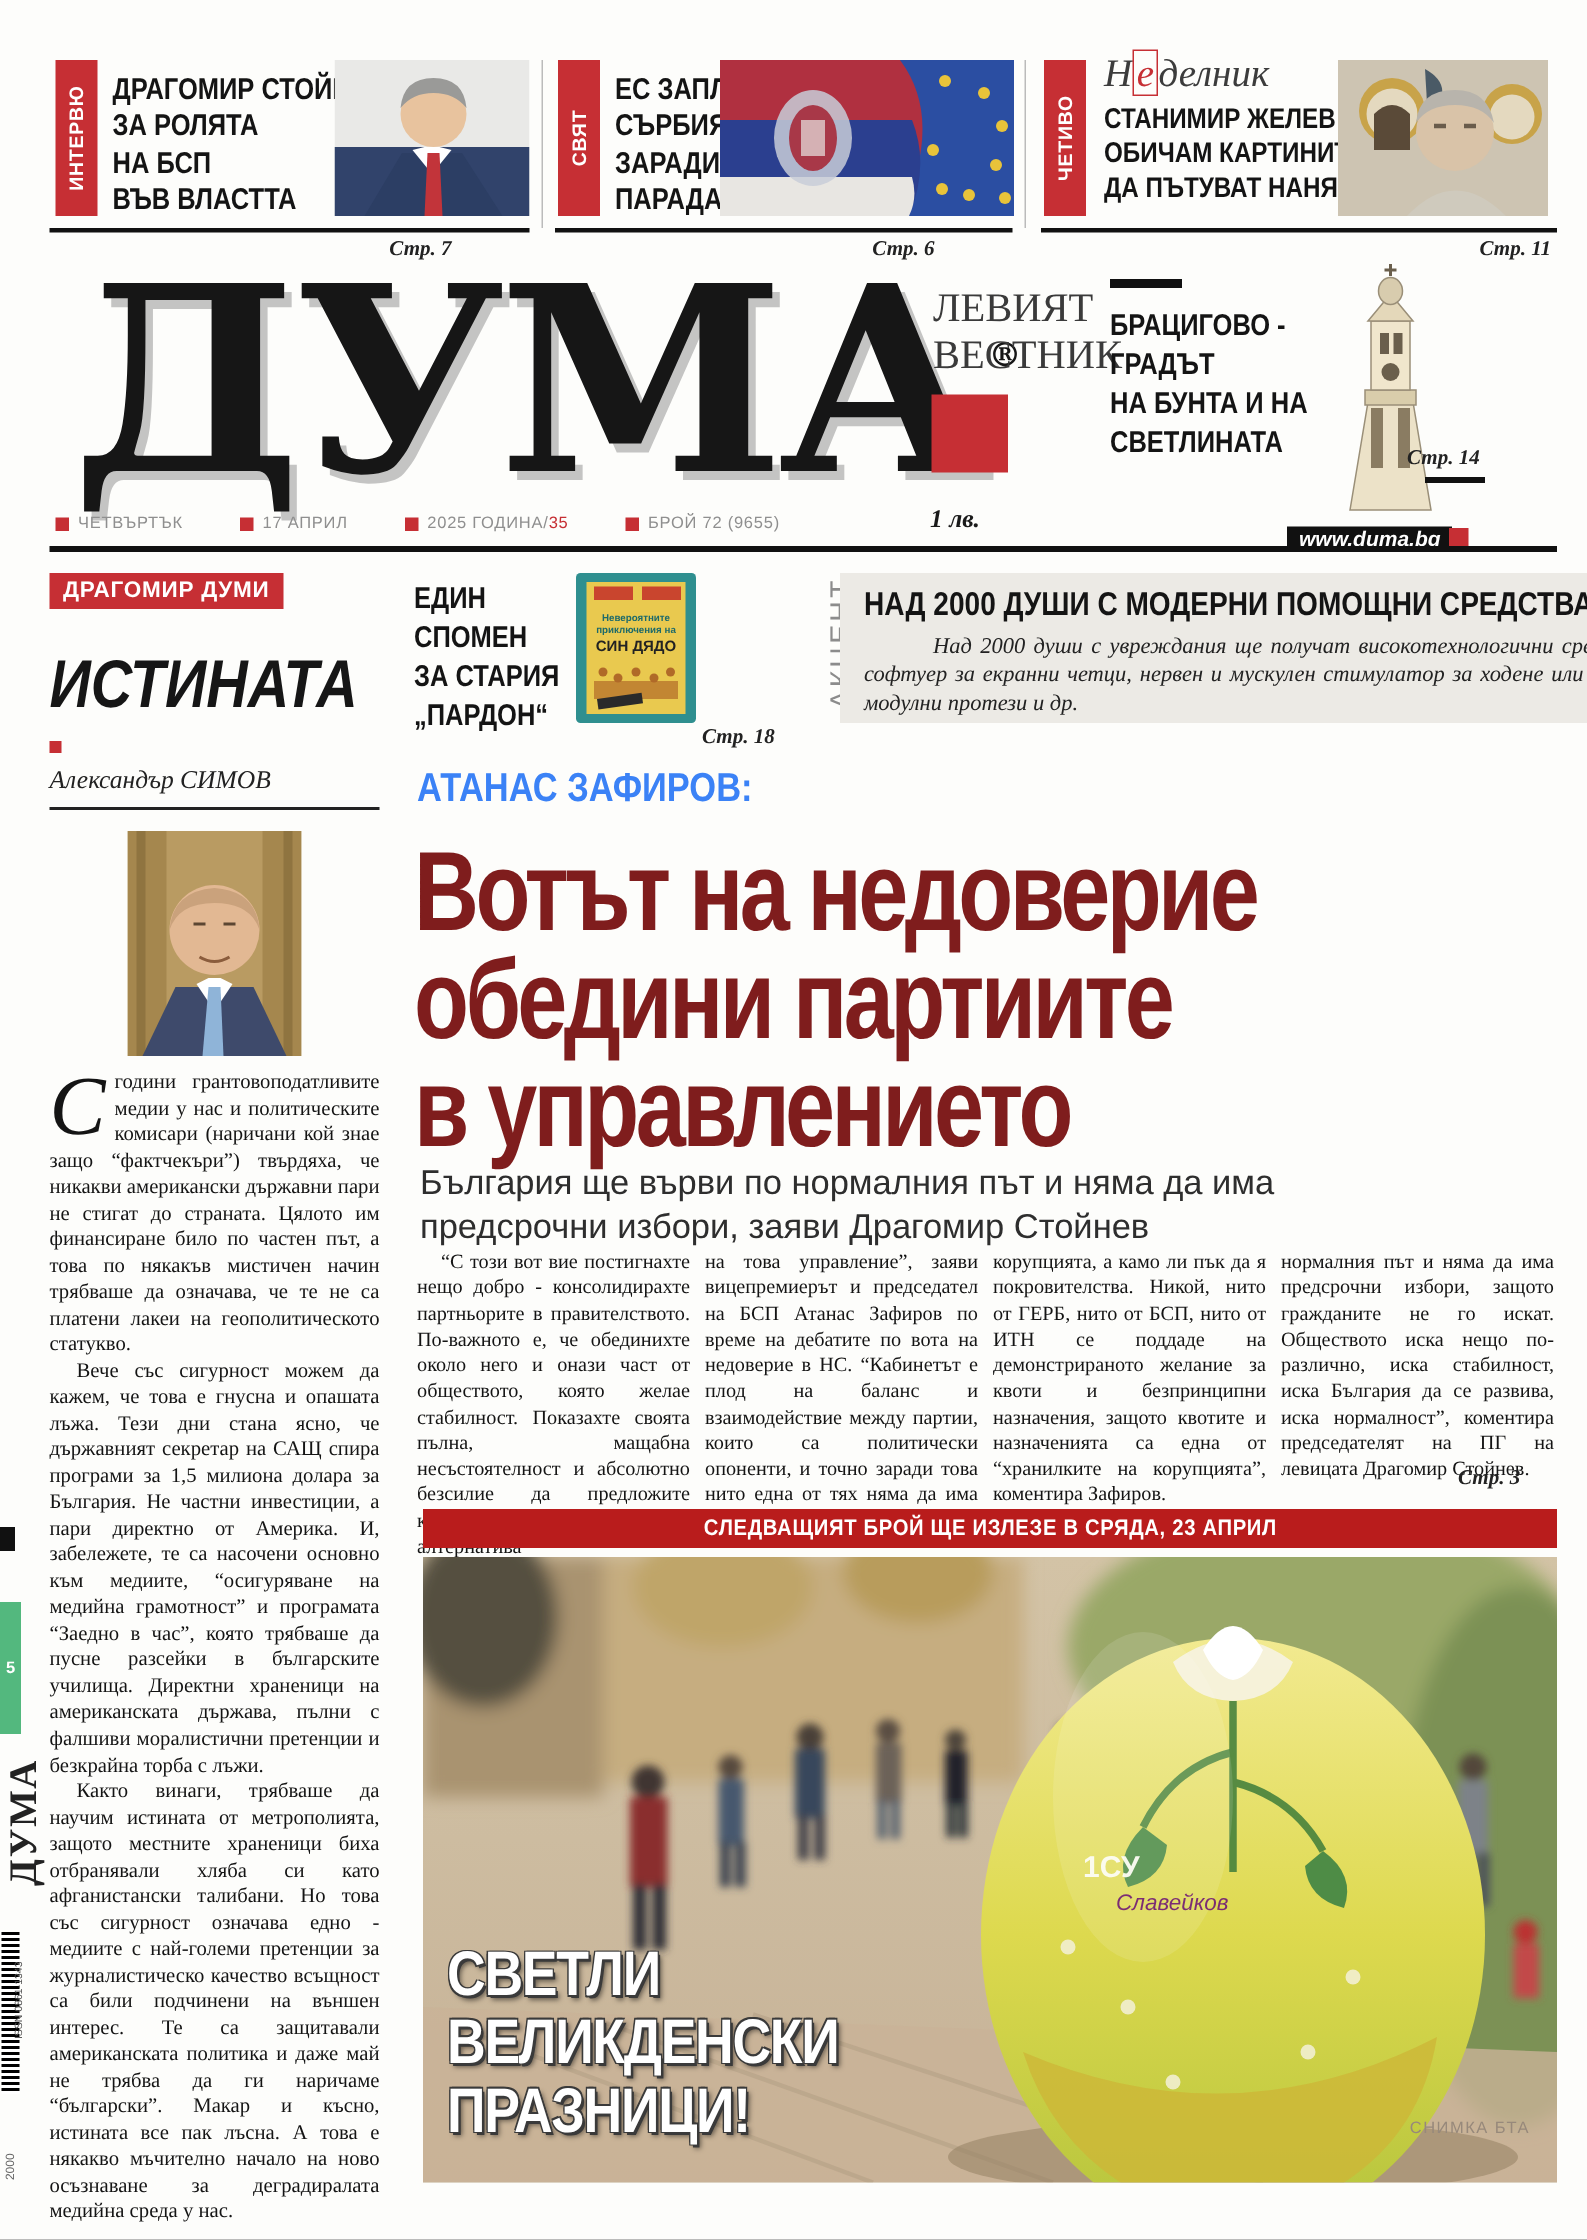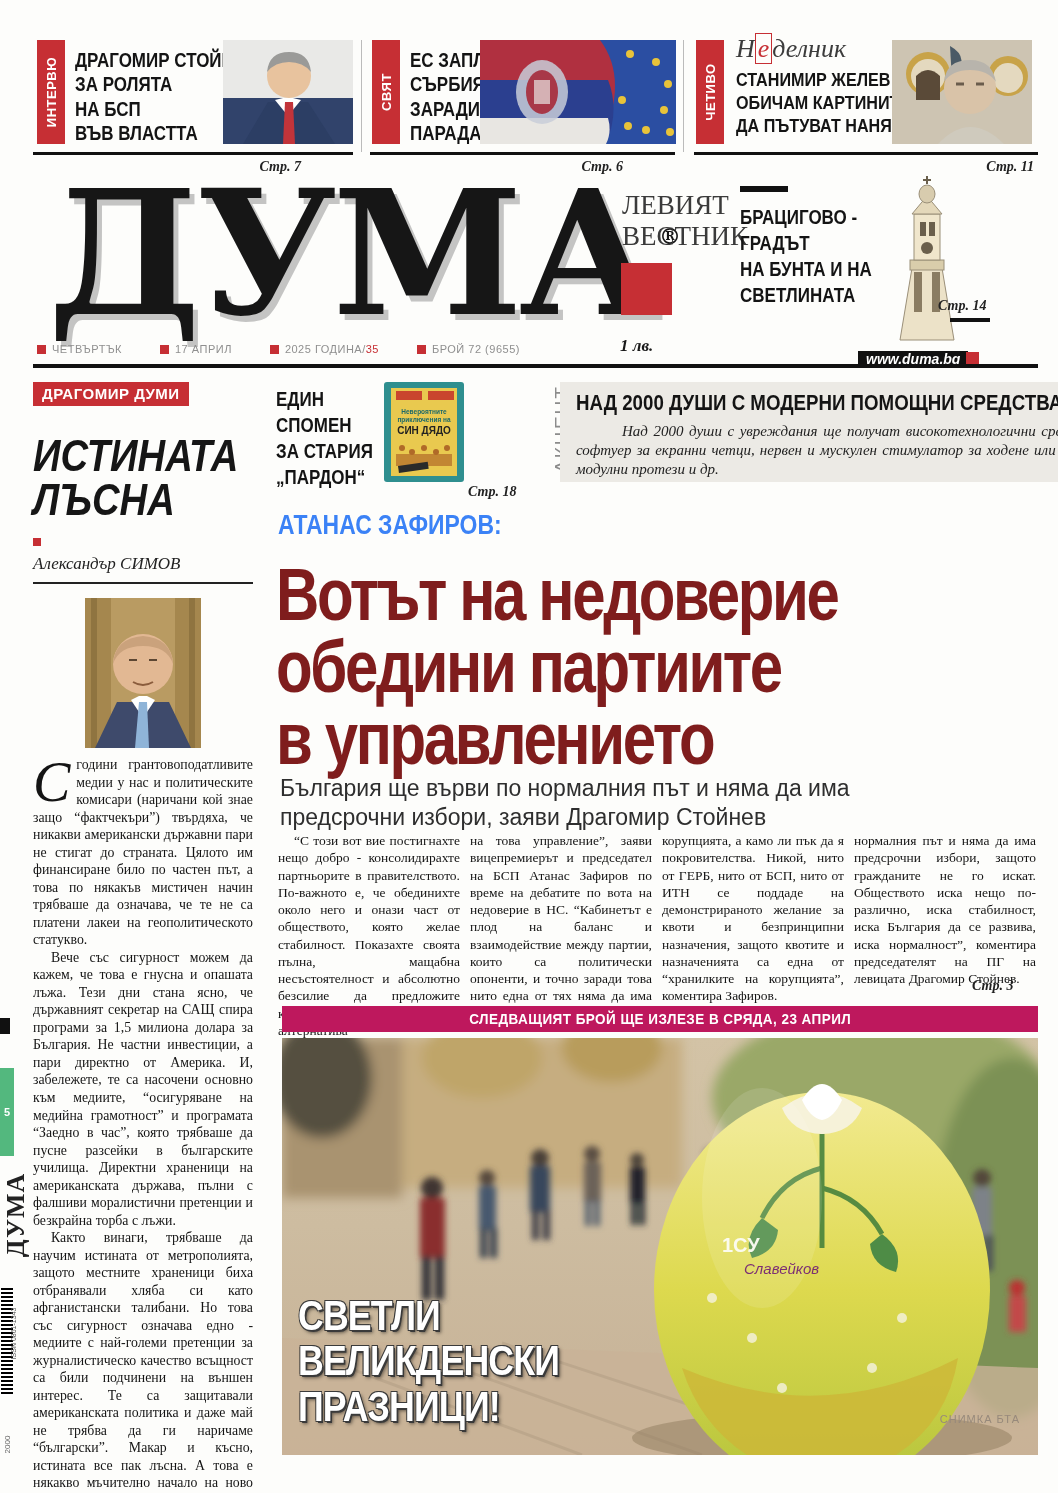--- a/index.html
+++ b/index.html
@@ -100,21 +100,21 @@
 
   .kicker { position:absolute; left:6px; top:128px; color:#3b82f6; font-weight:bold; font-size:27px; }
   .headline { position:absolute; left:4px; top:176px; font-weight:bold; font-size:75px;
               line-height:.96; letter-spacing:-3px; color:#7f1d1d; }
   .subhead { position:absolute; left:8px; top:392px; width:600px; font-size:23px; line-height:1.25; color:#2e2e2e; }
   .cols { position:absolute; left:6px; top:450px; width:760px; display:flex; gap:10px; }
   .col { width:182px; font-family:"Liberation Serif",serif; font-size:13.5px; line-height:1.28;
          text-align:justify; color:#141414; }
   .col .q { text-indent:16px; }
   .art-page { position:absolute; left:700px; top:596px; }
-  .banner { position:absolute; left:10px; top:624px; width:756px; background:#be185d; color:#fff;
+  .banner { position:absolute; left:10px; top:624px; width:756px; background:#b91c1c; color:#fff;
             text-align:center; font-weight:bold; font-size:15px; letter-spacing:.5px; padding:4px 0 5px; }
   .photo { position:absolute; left:10px; top:656px; width:756px; height:417px; overflow:hidden; background:#cbbda6; }
   .photo-title { position:absolute; left:16px; bottom:26px; font-weight:bold; font-size:42px; line-height:1.08;
                  color:#fff; letter-spacing:-1px;
                  text-shadow:2px 2px 0 #3a3a3a,-1px -1px 0 #3a3a3a,1px -1px 0 #3a3a3a,-1px 1px 0 #3a3a3a,3px 3px 4px rgba(0,0,0,.5); }
   .photo-credit { position:absolute; right:18px; bottom:30px; font-size:11px; letter-spacing:1px; color:#97897b; }
 </style>
 </head>
 <body>
 
@@ -272,21 +272,20 @@
         <span class="bullet"></span>
         <span>БРОЙ 72 (9655)</span>
       </span>
   </div>
   <div class="mainrule"></div>
 
   <div class="opinion">
     <span class="badge">ДРАГОМИР ДУМИ</span>
     <div class="op-title">
       <div><span class="cx">ИСТИНАТА</span></div>
-      <div><span class="cx">ЛЪСНА</span></div>
     </div>
     <div class="op-bullet"></div>
     <div class="op-author">Александър СИМОВ</div>
     <div class="op-hr"></div>
 
     <svg class="op-photo" width="116" height="150">
       <rect width="116" height="150" fill="#b99b62"></rect>
       <rect x="0" y="0" width="26" height="150" fill="#a5874e"></rect>
         <rect x="90" y="0" width="26" height="150" fill="#a5874e"></rect>
       <rect x="6" y="0" width="6" height="150" fill="#8f7440"></rect>

